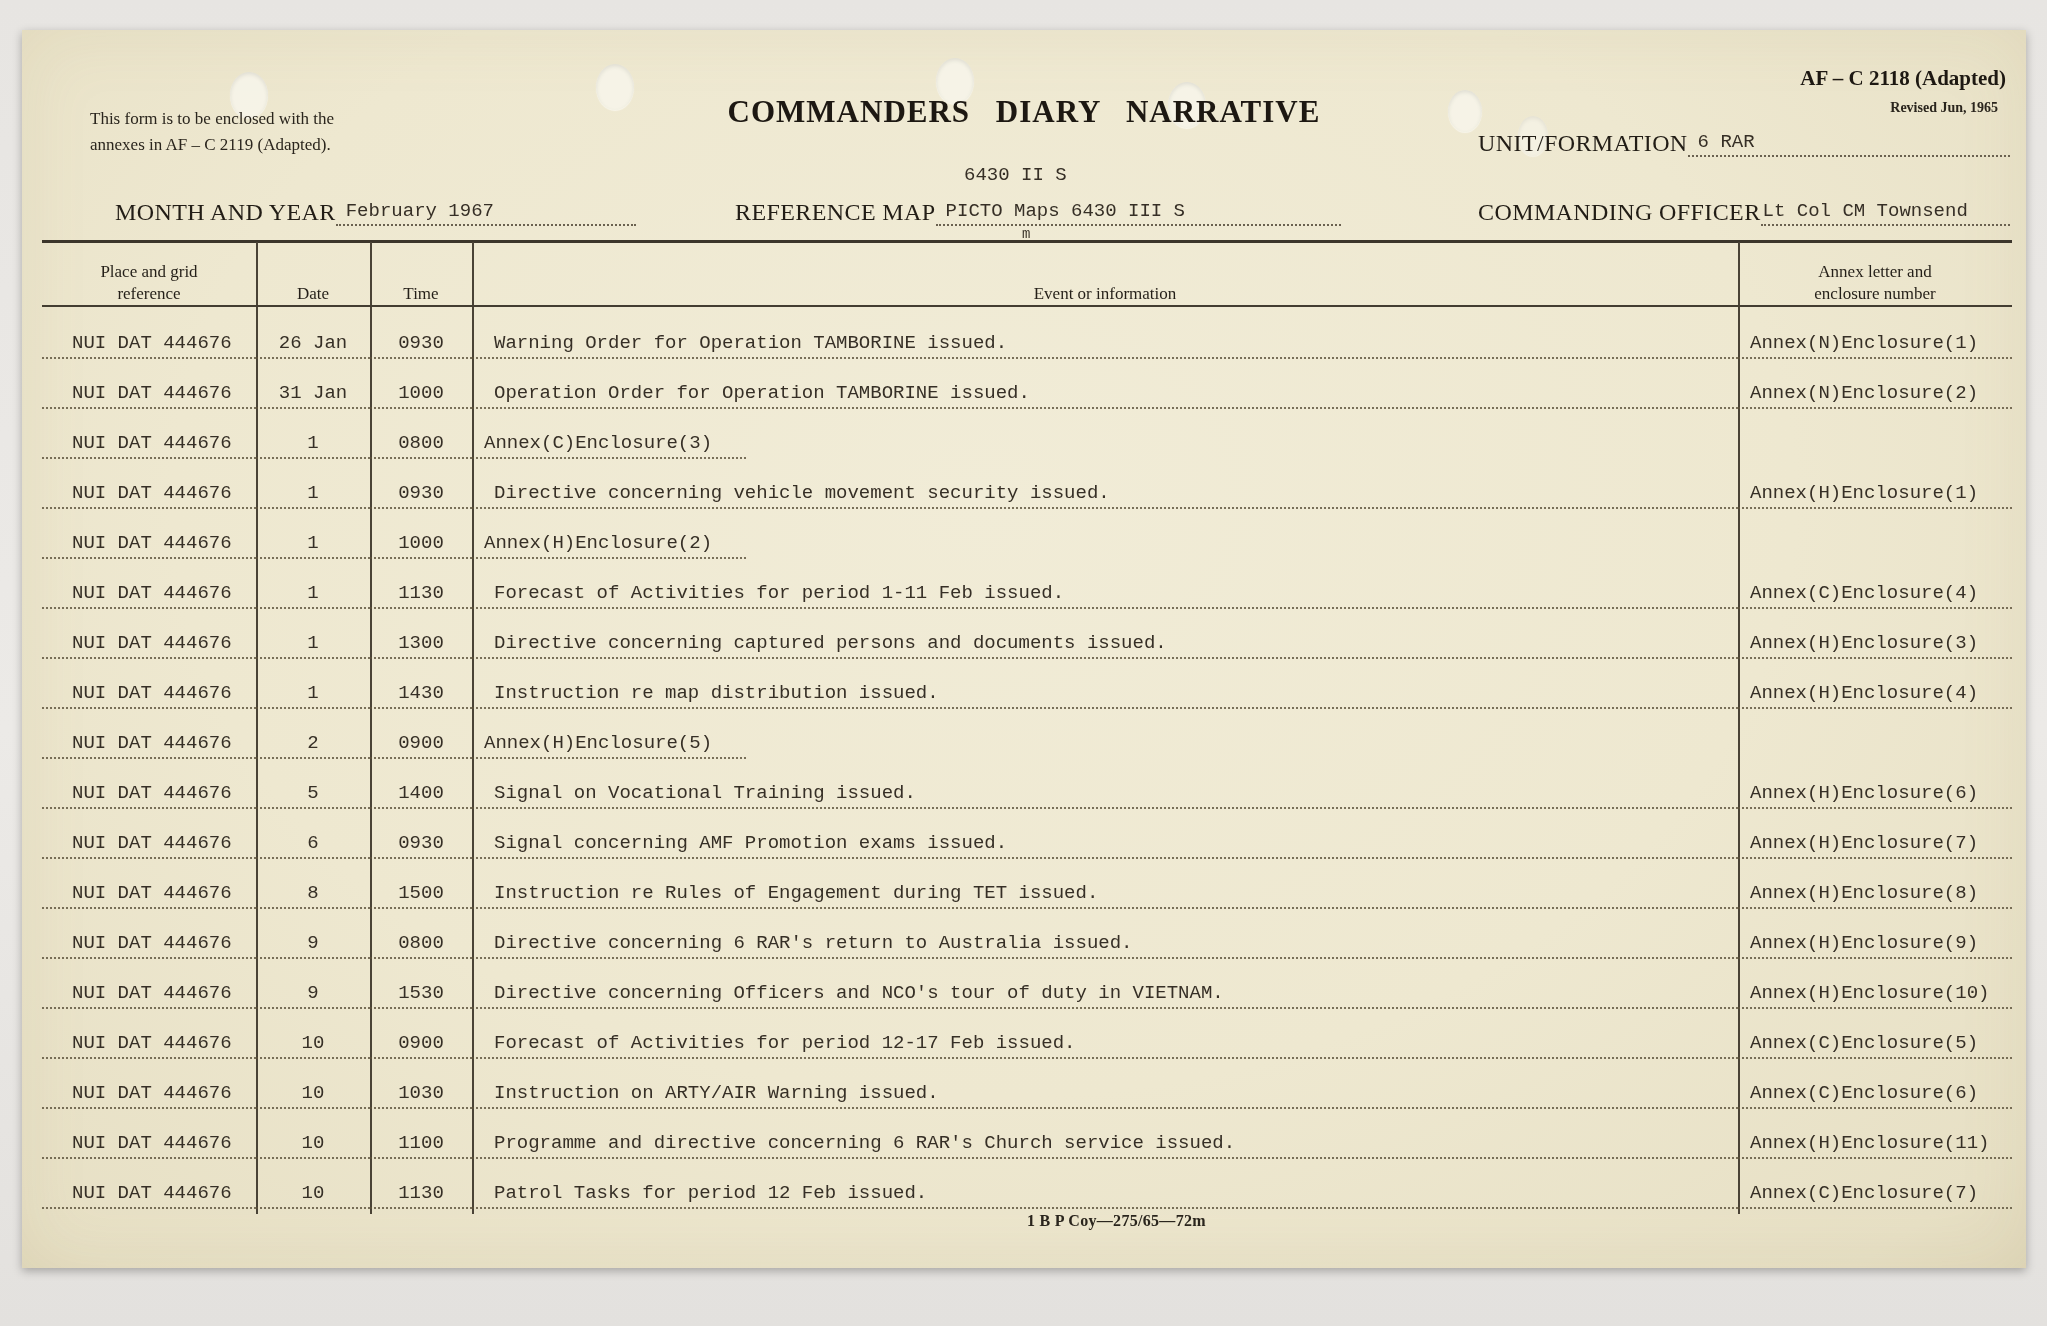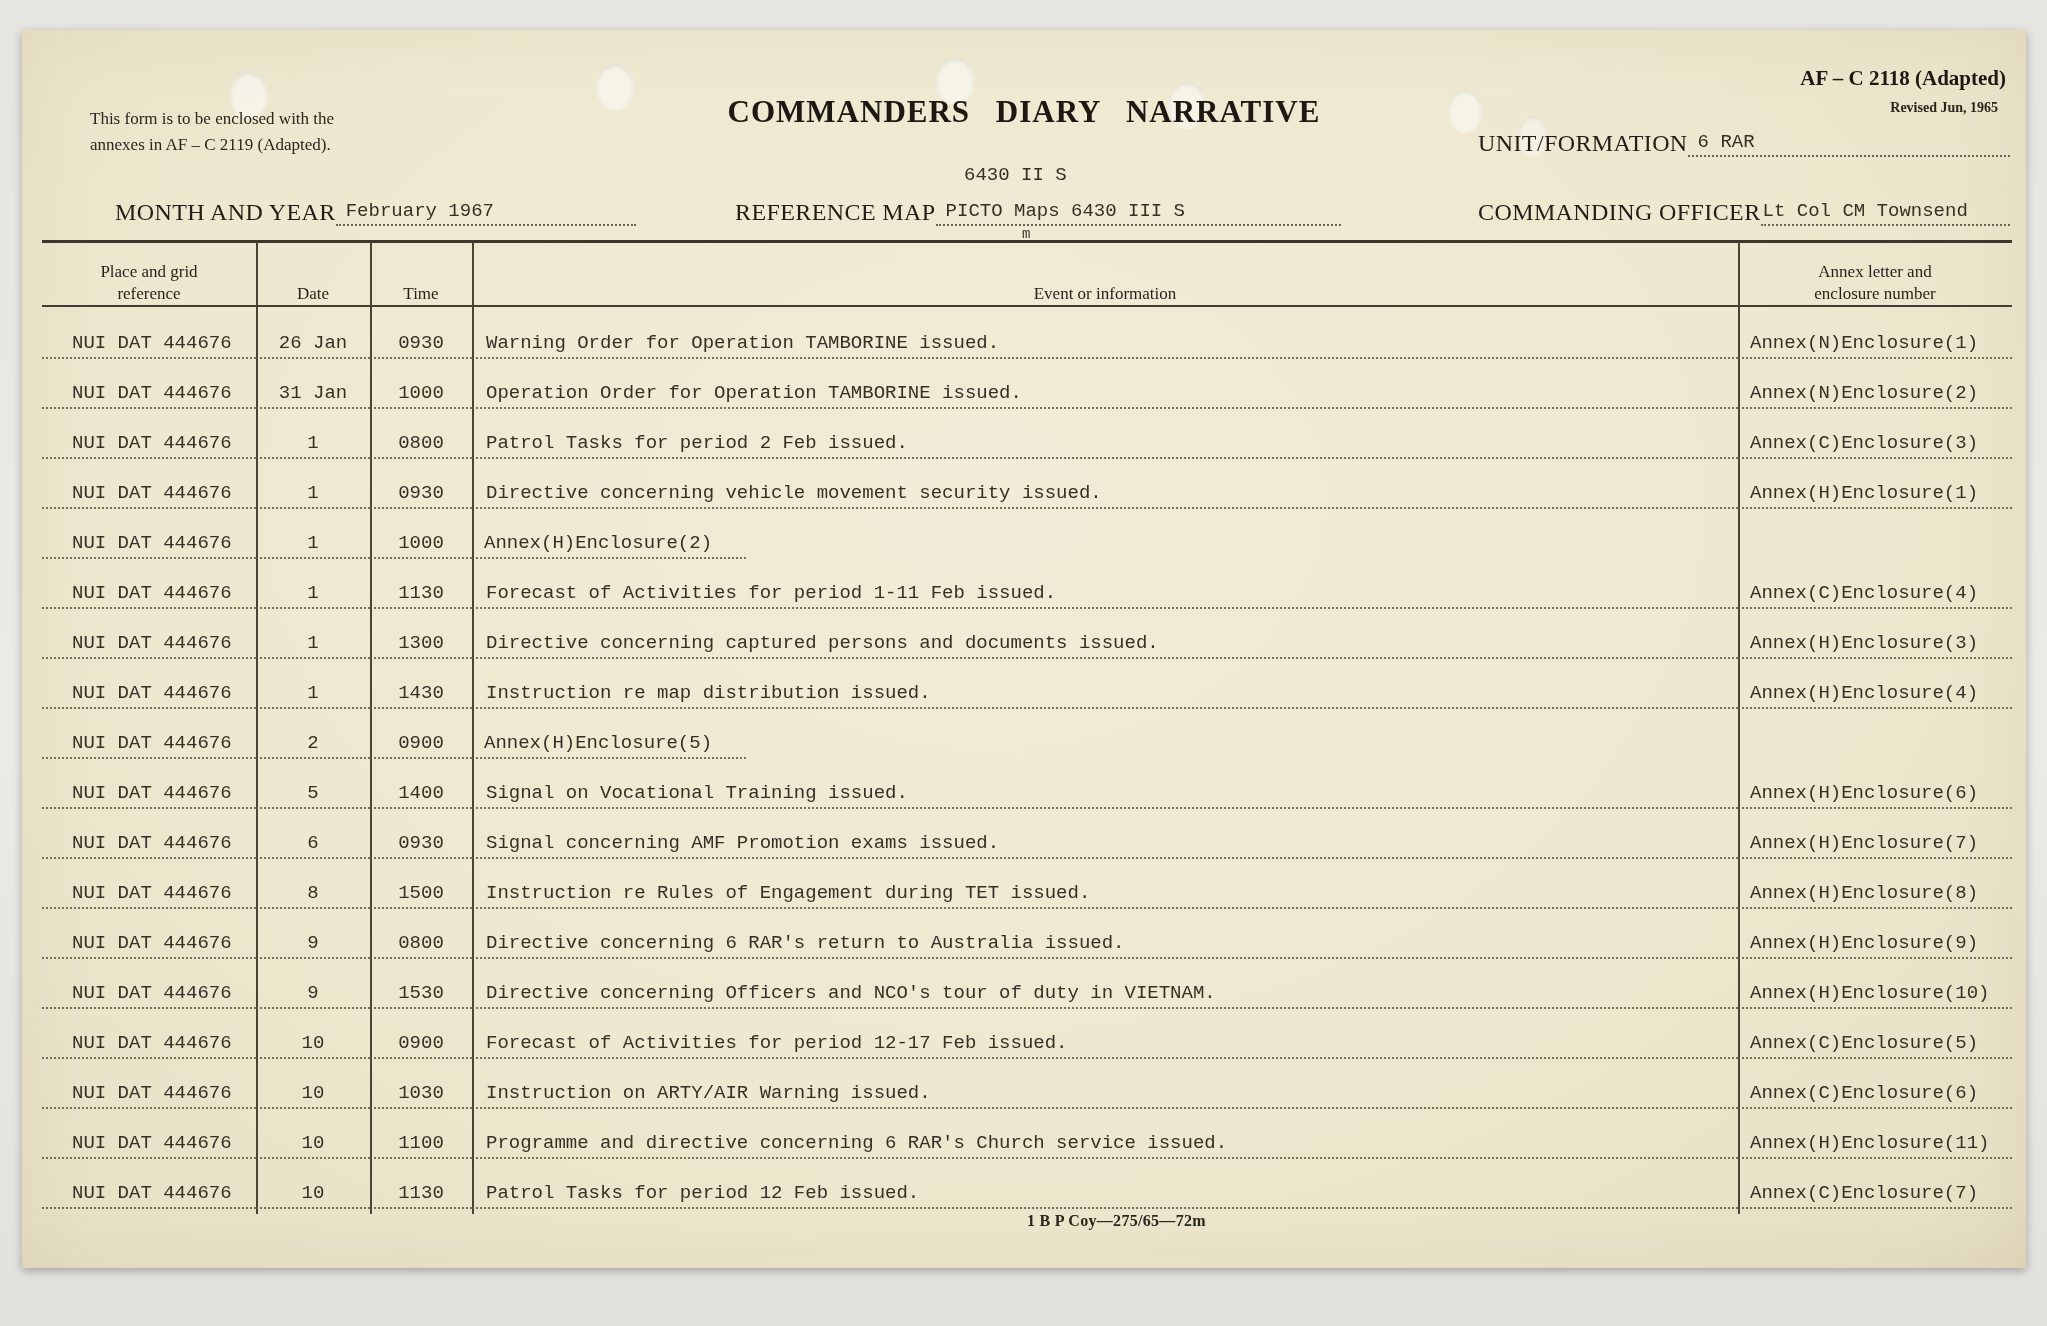--- a/index.html
+++ b/index.html
@@ -86,21 +86,21 @@
   .th.c-event { width:1266px; }
   .th.c-annex { width:274px; }
 
   .tbody { position:absolute; left:0; top:69px; width:100%; }
   .trow { display:flex; height:50px; align-items:flex-end; }
   .cell { font-size:19px; line-height:1; padding-bottom:4px;
     border-bottom:2px dotted rgba(90,80,58,0.8); white-space:nowrap; overflow:visible; }
   .cell.c-place { width:214px; padding-left:30px; }
   .cell.c-date  { width:114px; text-align:center; }
   .cell.c-time  { width:102px; text-align:center; }
-  .cell.c-event { width:1266px; padding-left:14px; }
+  .cell.c-event { width:1266px; padding-left:22px; }
   .cell.c-annex { width:274px; padding-left:12px; }
 
   .print-code { position:absolute; left:1005px; top:1182px; font-size:16px; font-weight:bold;
     color:#2a251d; letter-spacing:0.3px; }
 
   
   .bottom-bar { position:absolute; left:0; top:1274px; width:2047px; height:52px;
     background:#fcfcfb; display:flex; justify-content:space-between; align-items:center;
     padding:0 10px 0 8px; font-family:"Liberation Sans", sans-serif; }
   .bar-left  { font-size:30px; color:#3c3c3c; letter-spacing:1px; }
@@ -196,21 +196,20 @@
     <div class="cell c-date typed">31 Jan</div>
     <div class="cell c-time typed">1000</div>
     <div class="cell c-event typed">Operation Order for Operation TAMBORINE issued.</div>
     <div class="cell c-annex typed">Annex(N)Enclosure(2)</div>
   </div>
 
   <div class="trow">
     <div class="cell c-place typed">NUI DAT  444676</div>
     <div class="cell c-date typed">1</div>
     <div class="cell c-time typed">0800</div>
-    <div class="cell c-event typed">Patrol Tasks for period 2 Feb issued.</div>
     <div class="cell c-annex typed">Annex(C)Enclosure(3)</div>
   </div>
 
   <div class="trow">
     <div class="cell c-place typed">NUI DAT  444676</div>
     <div class="cell c-date typed">1</div>
     <div class="cell c-time typed">0930</div>
     <div class="cell c-event typed">Directive concerning vehicle movement security issued.</div>
     <div class="cell c-annex typed">Annex(H)Enclosure(1)</div>
   </div>

